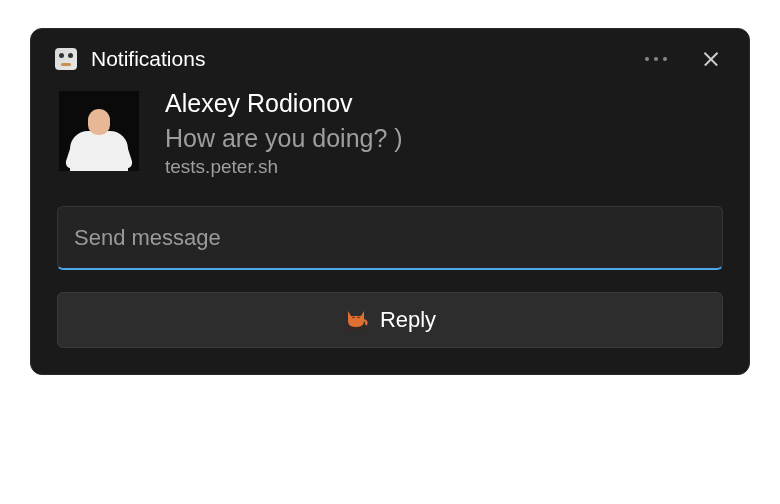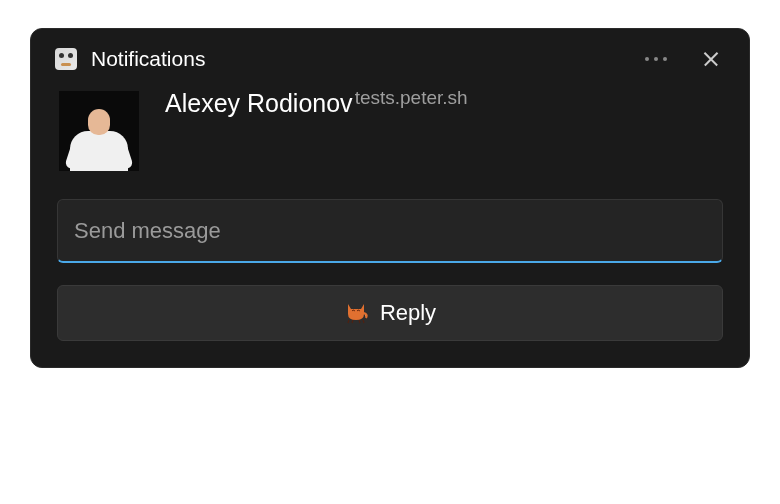--- a/index.html
+++ b/index.html
@@ -164,21 +164,21 @@
       bottom: 2px;
       right: 4px;
       width: 12px;
       height: 26px;
       background: #f0f0f0;
       border-radius: 6px;
       transform: rotate(-18deg);
     }
     .content-text {
       display: flex;
-      flex-direction: row;
+      flex-direction: column;
       gap: 2px;
     }
     .sender-name {
       font-size: 25px;
       font-weight: 400;
       color: #ffffff;
       line-height: 1.3;
     }
     .message-body {
       font-size: 25px;
@@ -260,20 +260,21 @@
     <div class="avatar">
       <div class="avatar-figure">
         <div class="avatar-body"></div>
         <div class="avatar-arm-left"></div>
         <div class="avatar-arm-right"></div>
         <div class="avatar-head"></div>
       </div>
     </div>
     <div class="content-text">
       <div class="sender-name">Alexey Rodionov</div>
+      <div class="message-body">How are you doing? )</div>
       <div class="source">tests.peter.sh</div>
     </div>
   </div>
 
   <div class="input-row">
     <input type="text" class="message-input" placeholder="Send message" style="">
   </div>
 
   <div class="button-row">
     <button class="reply-button">

